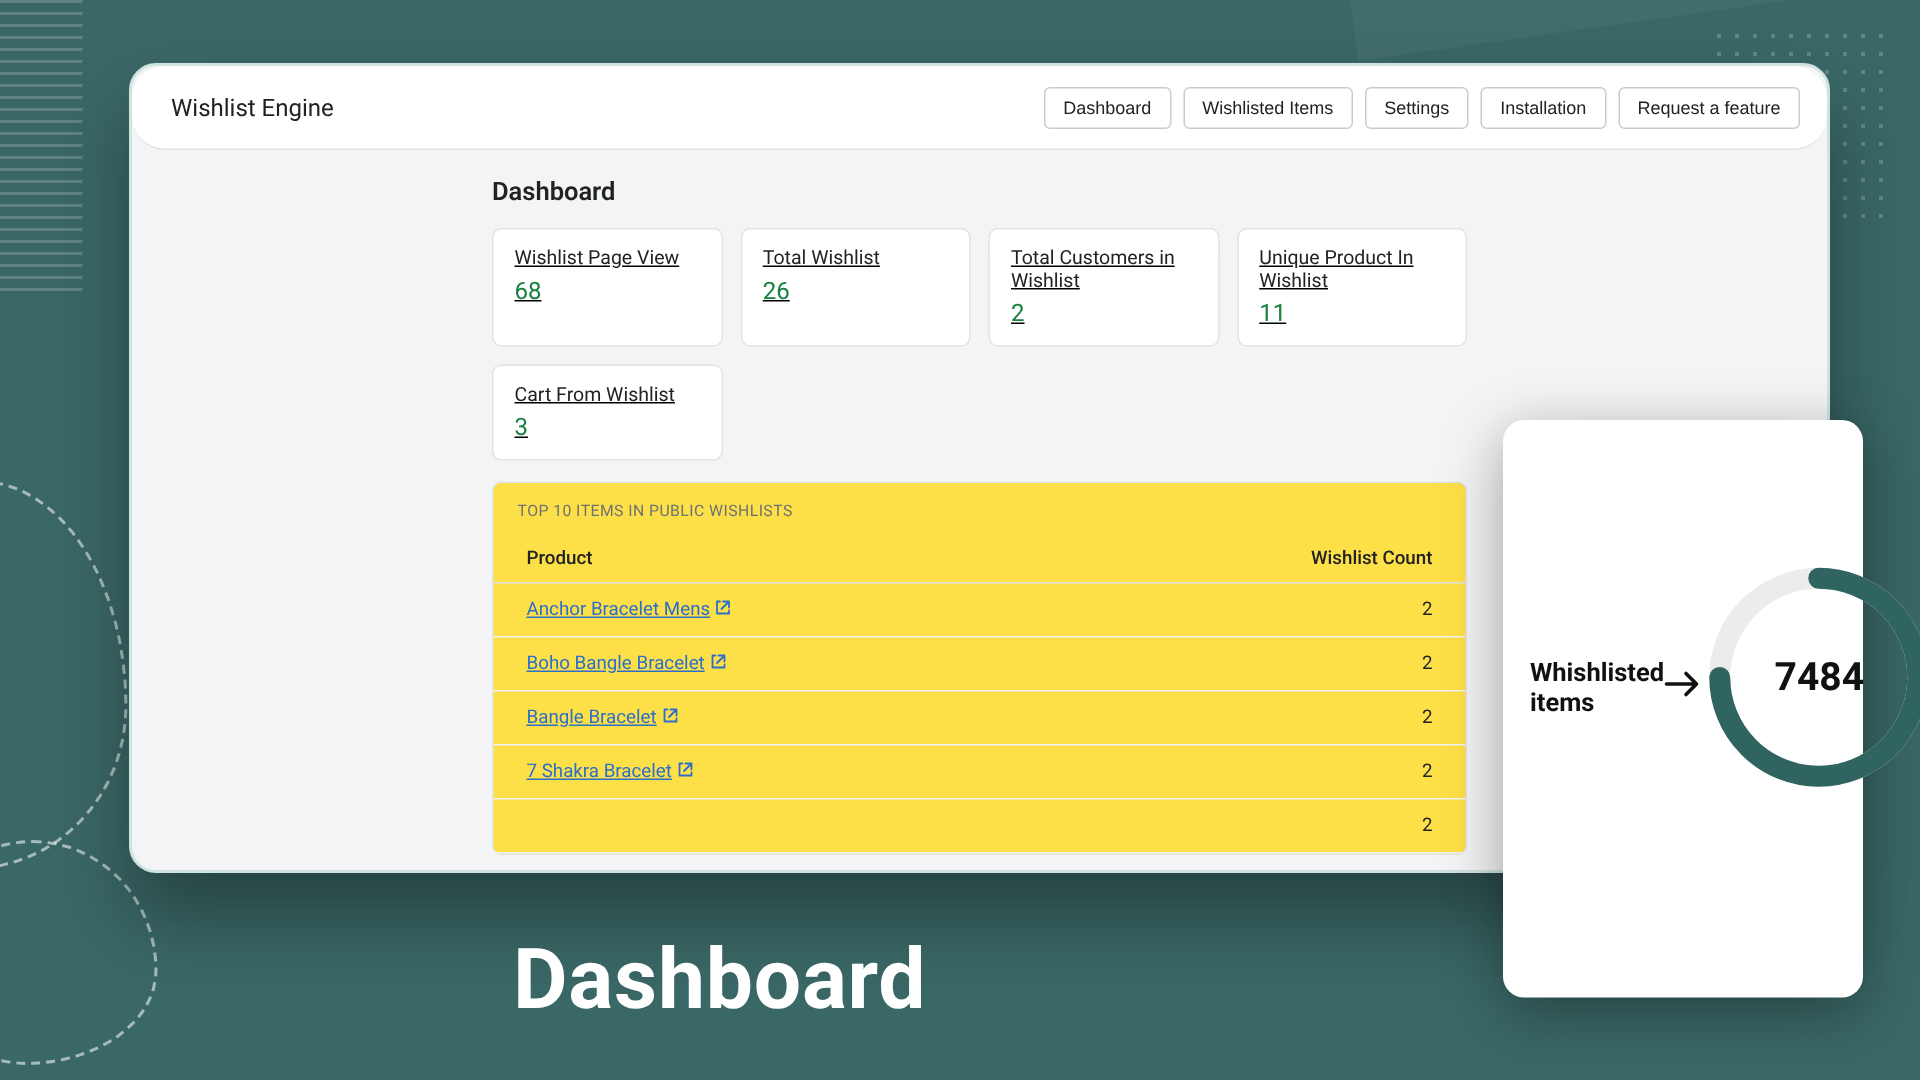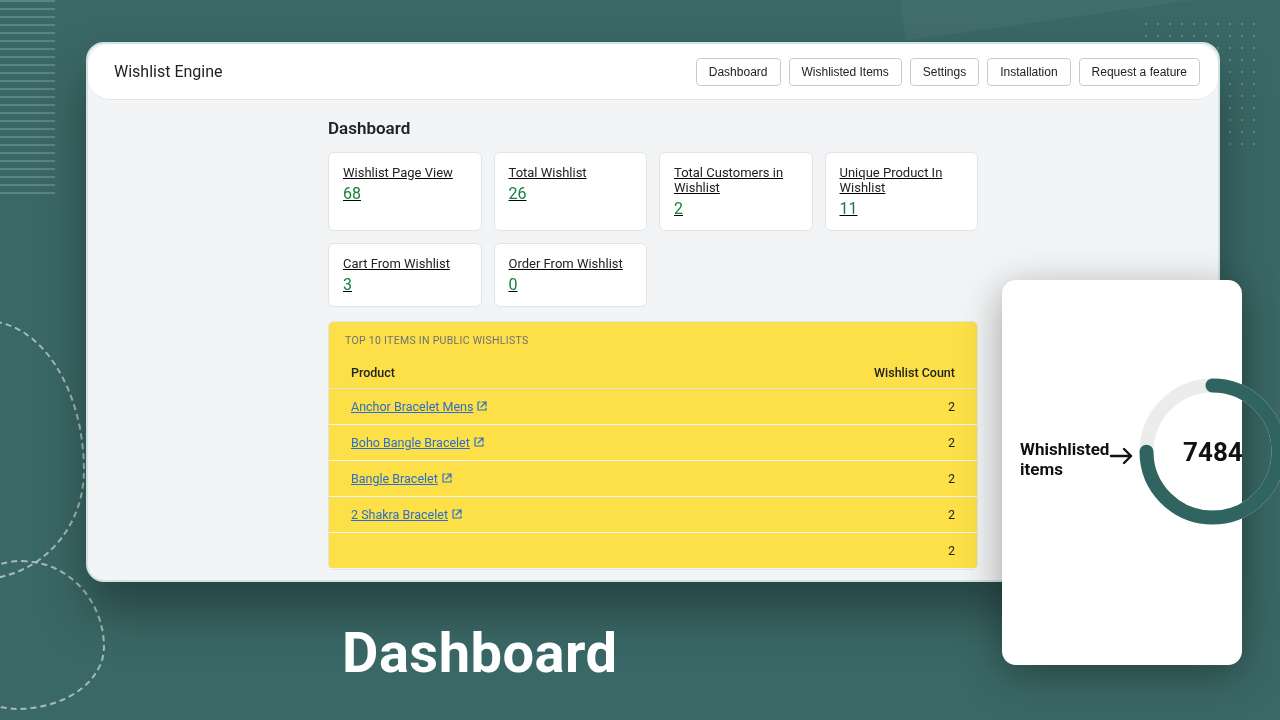--- a/index.html
+++ b/index.html
@@ -241,24 +241,20 @@
         <div class="val">2</div>
       </div>
       <div class="card">
         <div class="lbl">Unique Product In Wishlist</div>
         <div class="val">11</div>
       </div>
       <div class="card">
         <div class="lbl">Cart From Wishlist</div>
         <div class="val">3</div>
       </div>
-      <div class="card">
-        <div class="lbl">Order From Wishlist</div>
-        <div class="val">0</div>
-      </div>
     </div>
 
     <div class="table-card">
       <div class="table-title">TOP 10 ITEMS IN PUBLIC WISHLISTS</div>
       <table>
         <thead>
           <tr>
             <th>Product</th>
             <th class="rt">Wishlist Count</th>
           </tr>
@@ -276,21 +272,21 @@
                   </svg></span></td>
               <td class="rt">2</td>
             </tr>
             <tr>
               <td><span class="plink">Bangle Bracelet</span><span class="ext"><svg width="10" height="10" viewBox="0 0 10 10">
                     <path d="M3 1 H1 V9 H9 V7 M4 6 L9 1 M5 1 H9 V5" stroke="#2c6ecb" stroke-width="1.2" fill="none" stroke-linecap="round" stroke-linejoin="round"></path>
                   </svg></span></td>
               <td class="rt">2</td>
             </tr>
             <tr>
-              <td><span class="plink">2 Shakra Bracelet</span><span class="ext"><svg width="10" height="10" viewBox="0 0 10 10">
+              <td><span class="plink">7 Shakra Bracelet</span><span class="ext"><svg width="10" height="10" viewBox="0 0 10 10">
                     <path d="M3 1 H1 V9 H9 V7 M4 6 L9 1 M5 1 H9 V5" stroke="#2c6ecb" stroke-width="1.2" fill="none" stroke-linecap="round" stroke-linejoin="round"></path>
                   </svg></span></td>
               <td class="rt">2</td>
             </tr>
             <tr>
               <td></td>
               <td class="rt">2</td>
             </tr>
           </tbody>
       </table>

